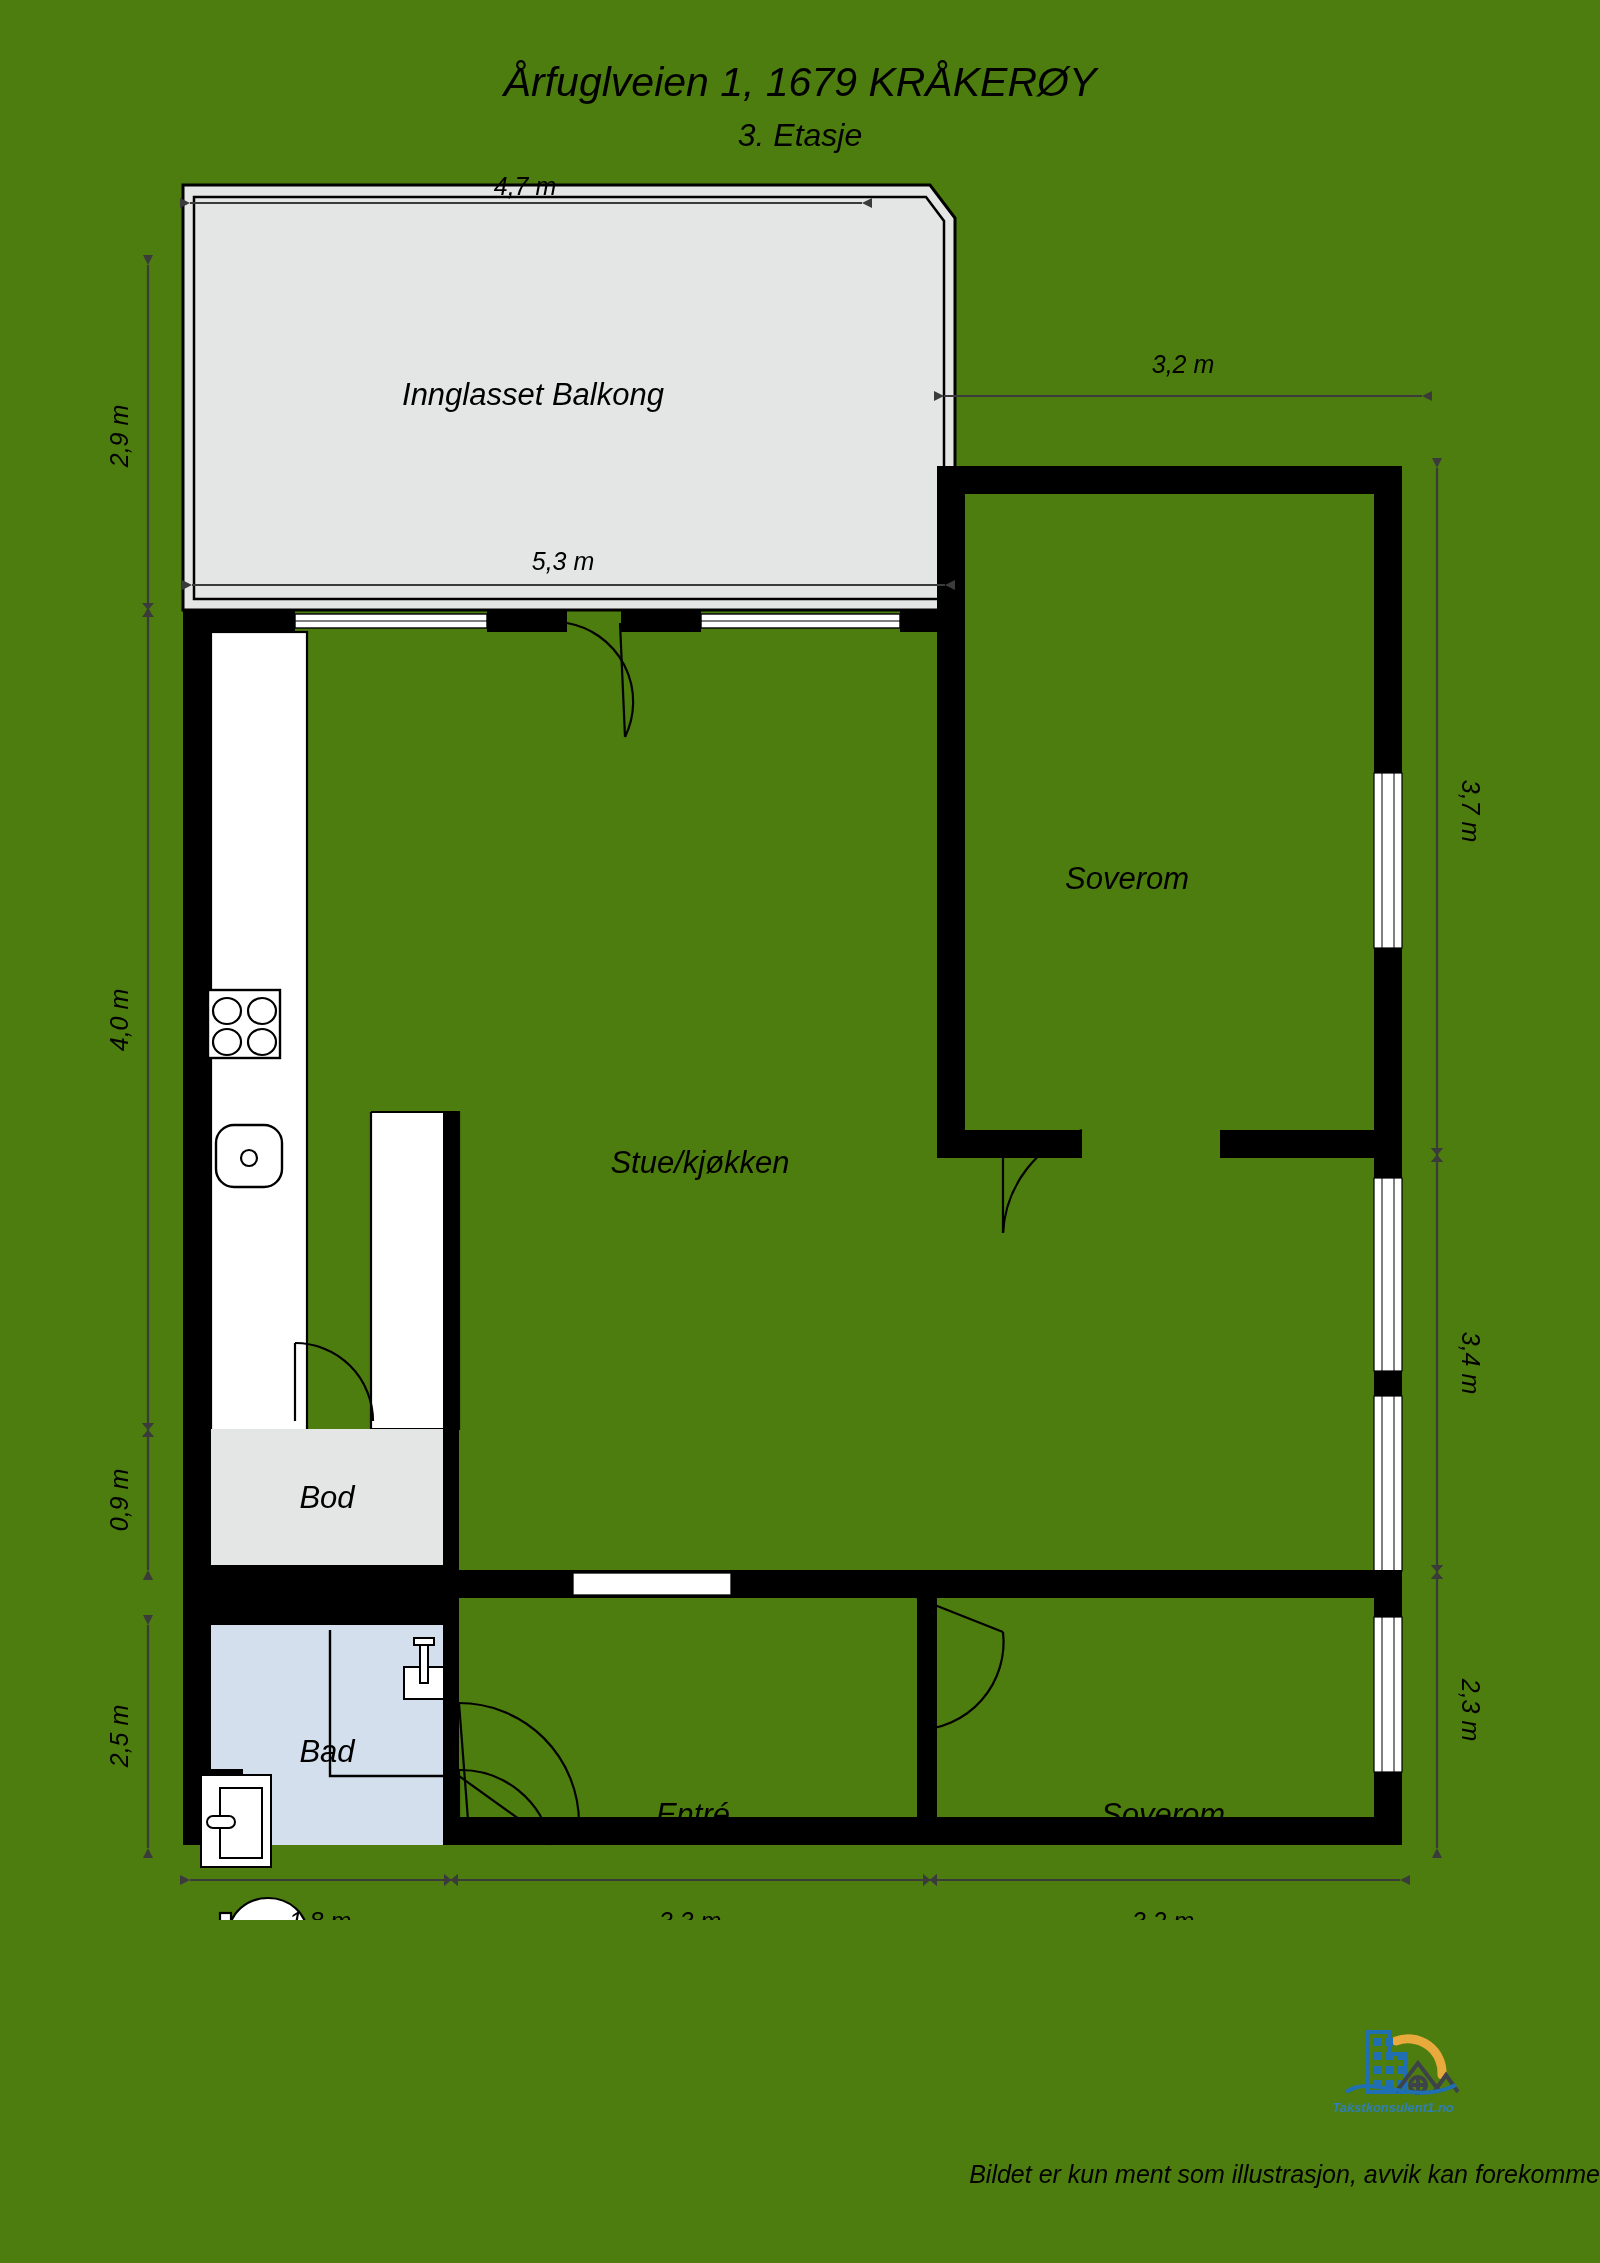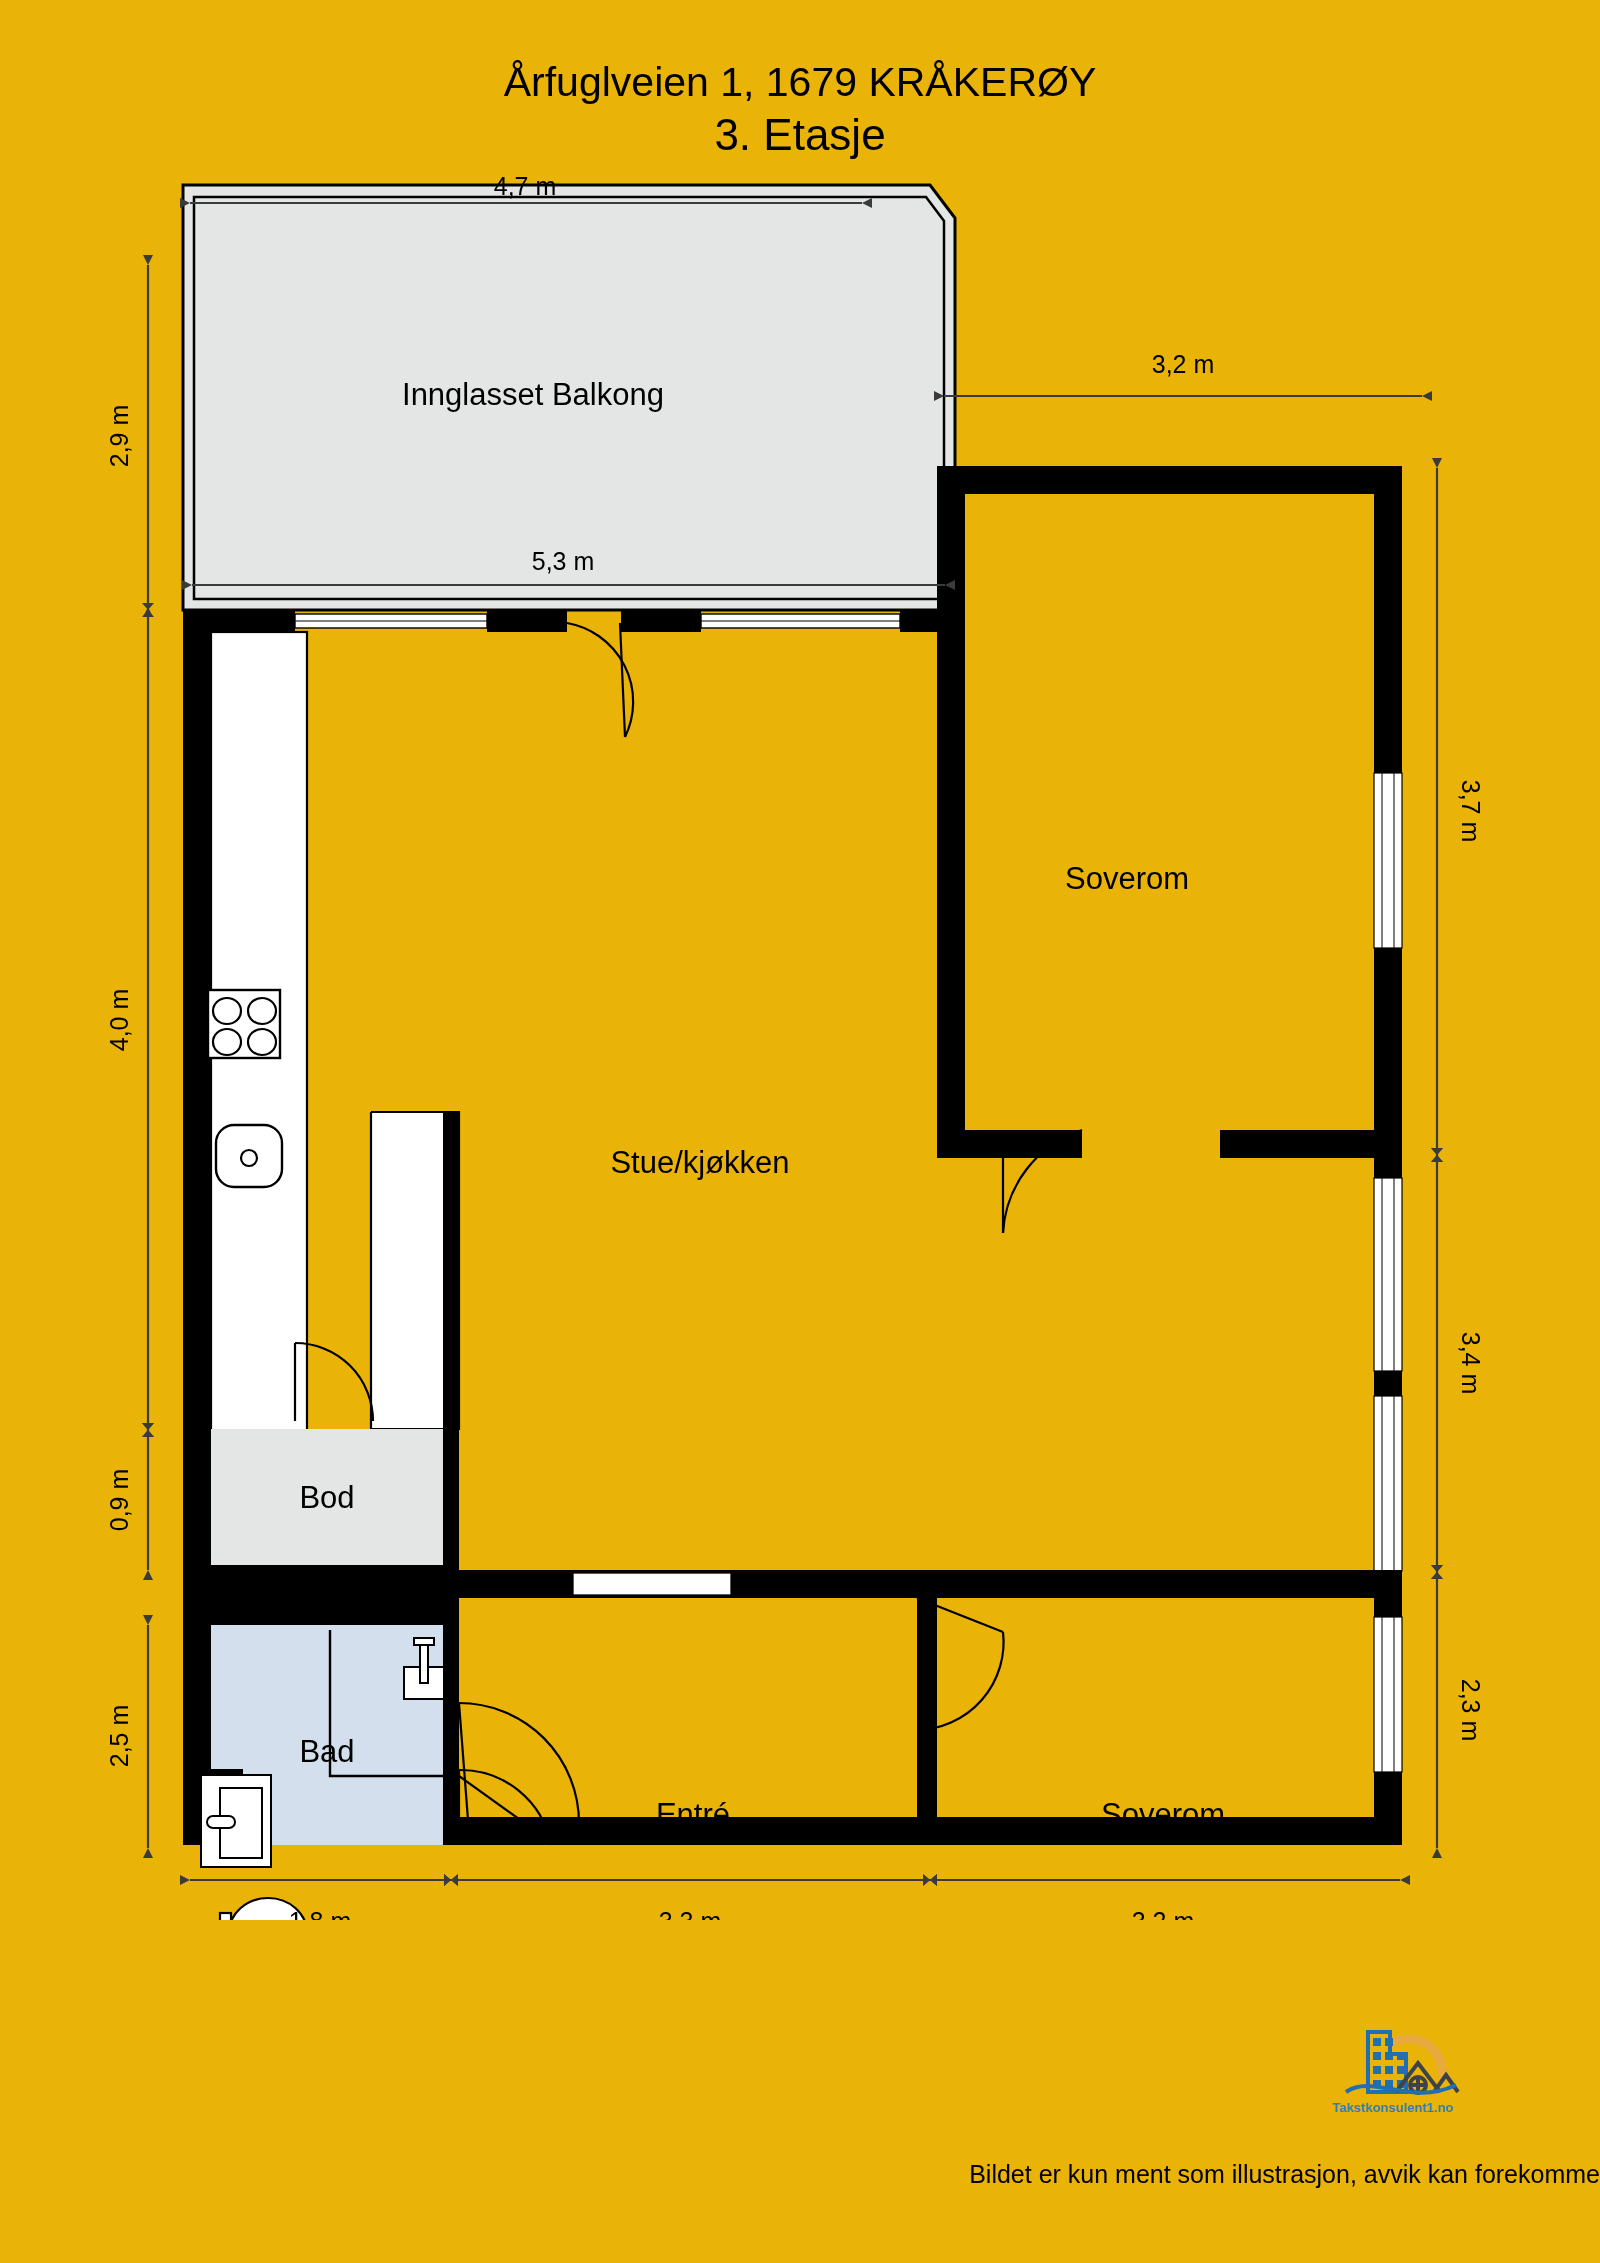--- a/index.html
+++ b/index.html
@@ -11,37 +11,38 @@
     width: 1600px;
     height: 2263px;
     position: relative;
     font-family: "Liberation Sans", sans-serif;
     color: #000000;
     overflow: hidden;
   }
   .page {
     position: absolute;
     inset: 0;
-    background: #eab308;
+    background: #4d7c0f;
+    font-style: italic;
   }
   .title-block {
     position: absolute;
     top: 56px;
     left: 0;
     width: 1600px;
     text-align: center;
   }
   .title-line1 {
     font-size: 41px;
     line-height: 52px;
     letter-spacing: 0px;
     white-space: nowrap;
   }
   .title-line2 {
-    font-size: 44px;
+    font-size: 32px;
     line-height: 50px;
     margin-top: 2px;
   }
   .plan-wrap {
     position: absolute;
     top: 170px;
     left: 0;
     width: 1600px;
     height: 1750px;
   }

